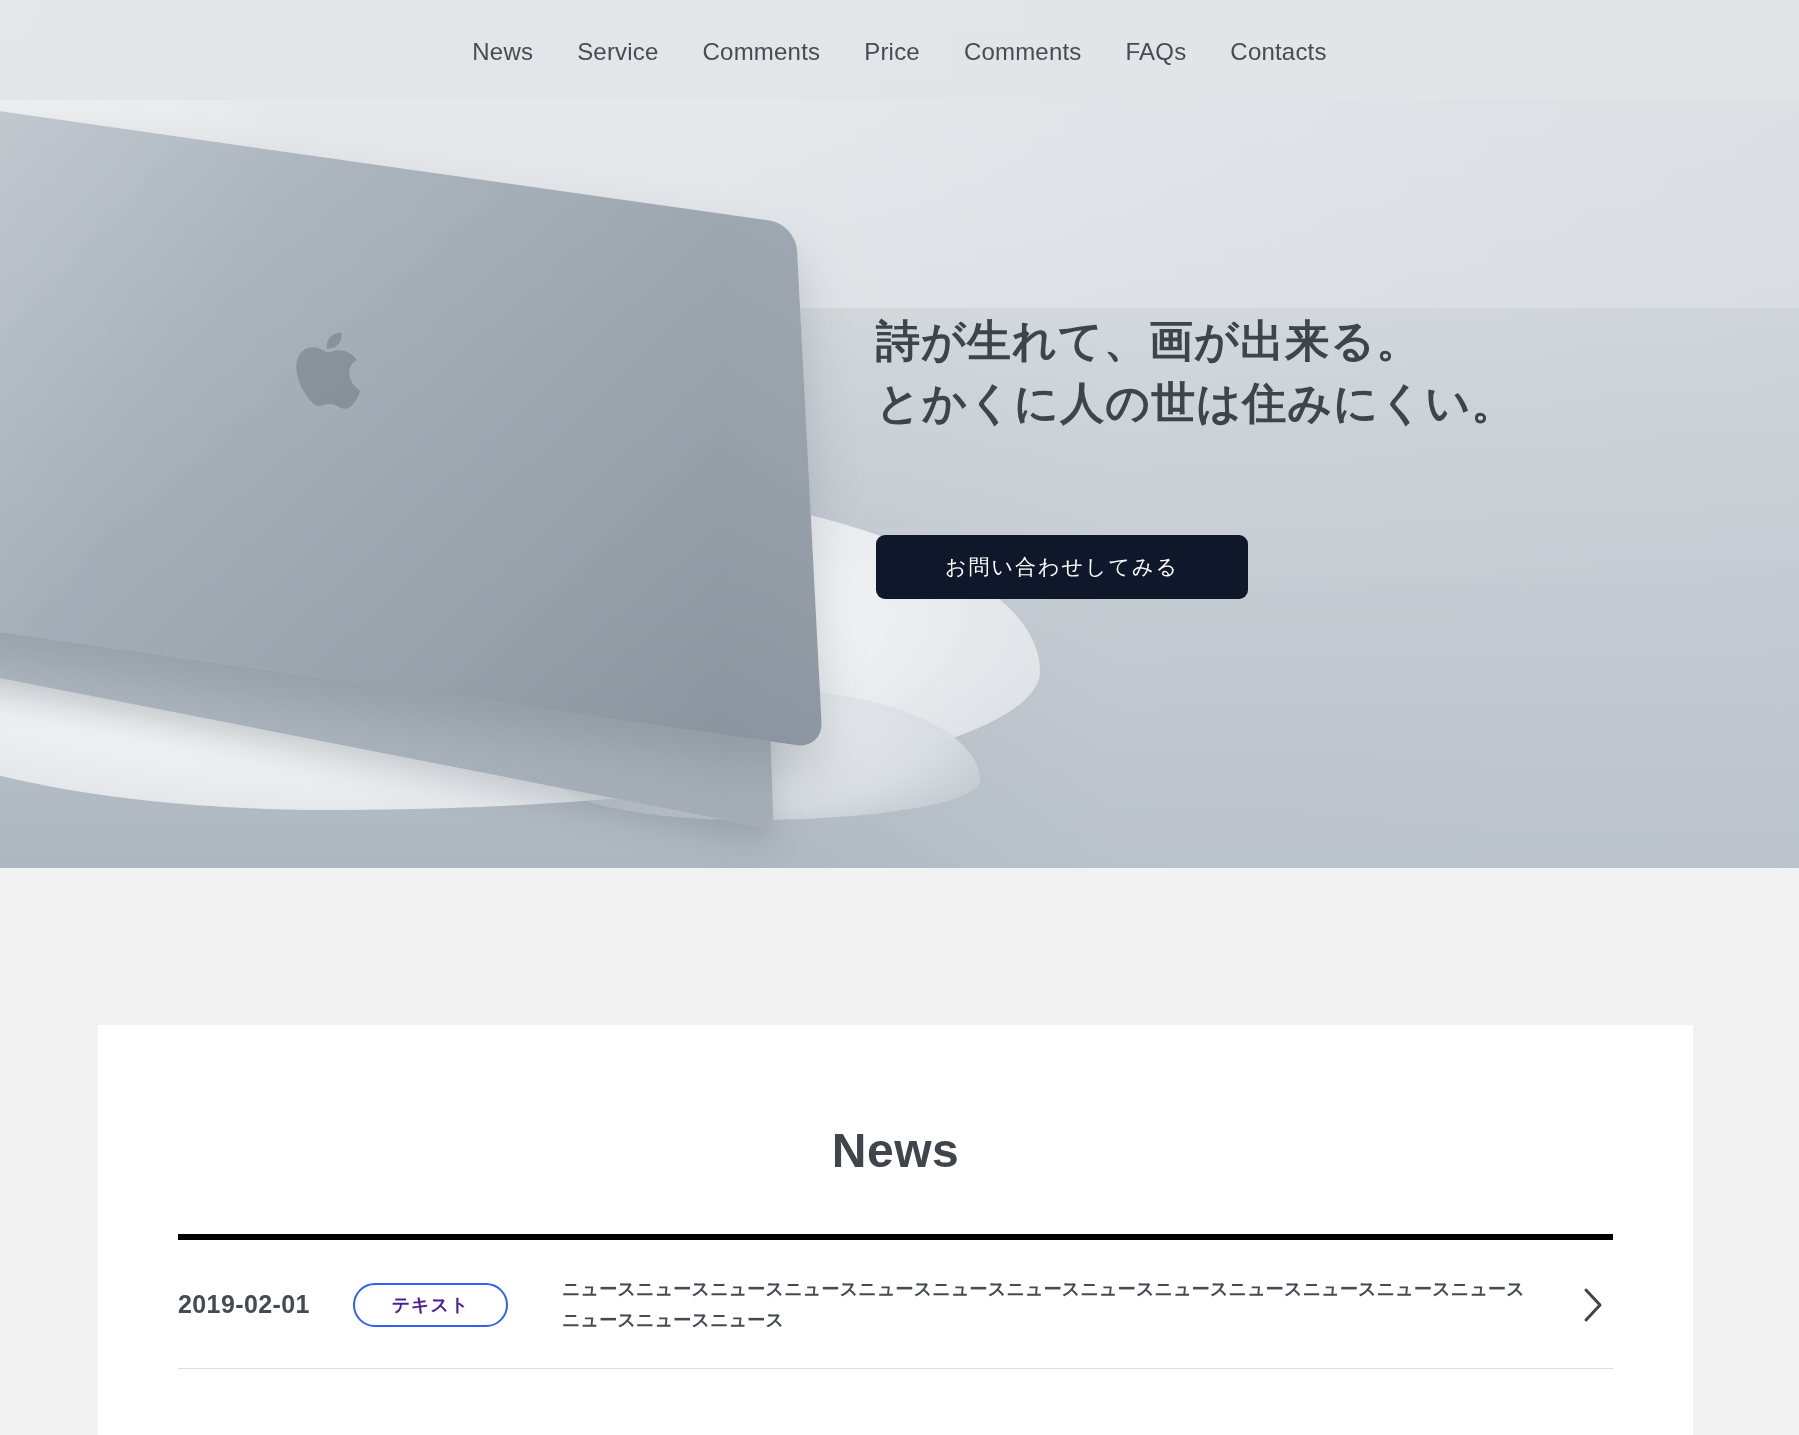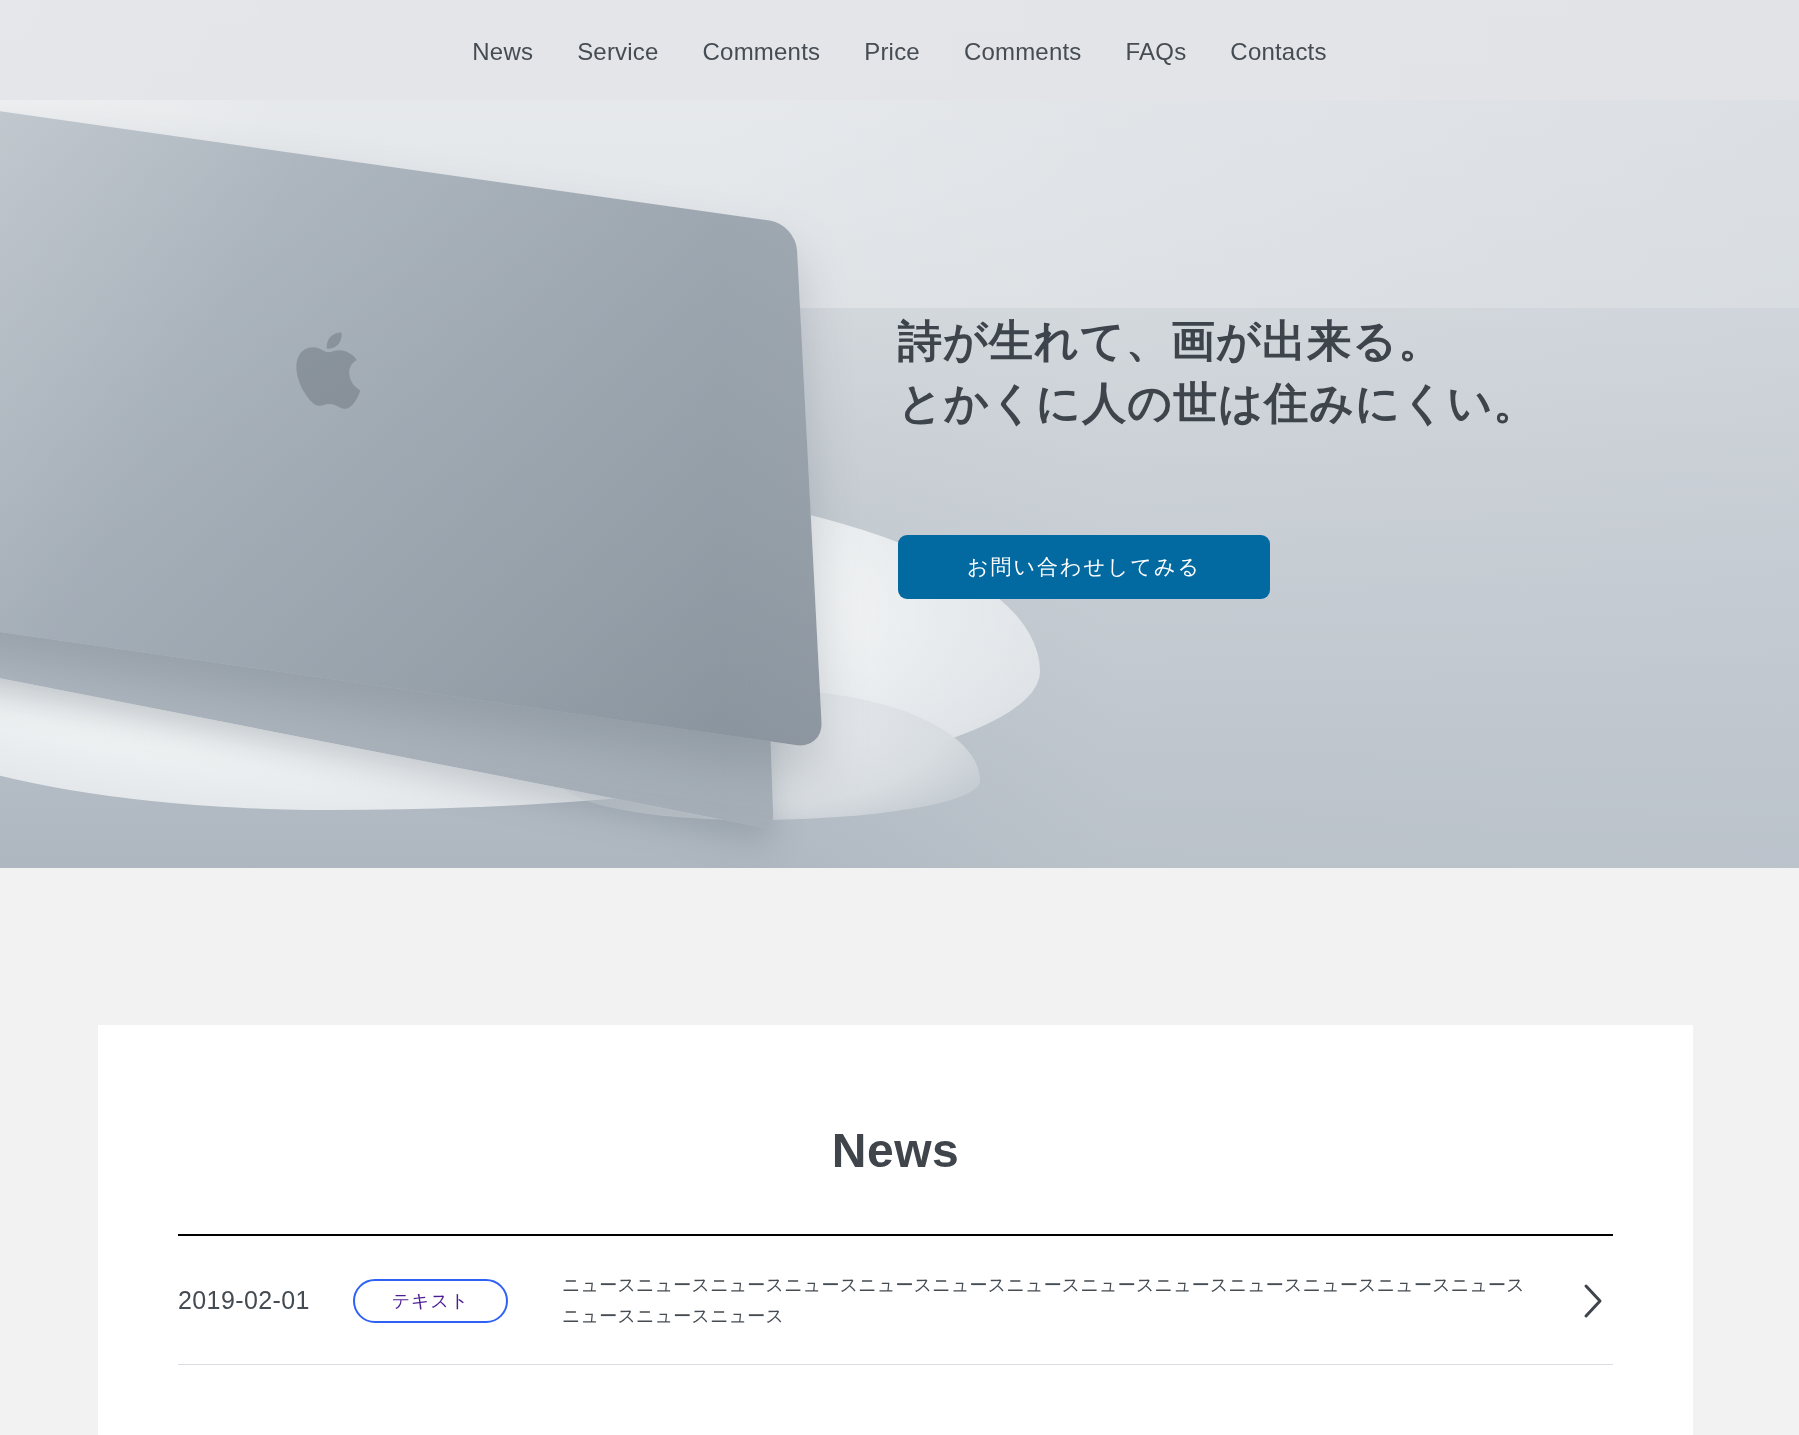--- a/index.html
+++ b/index.html
@@ -161,21 +161,21 @@
     letter-spacing: .2px;
     padding: 4px 22px;
     cursor: pointer;
     white-space: nowrap;
     text-decoration: none;
   }
 
   
   .hero-copy {
     position: absolute;
-    left: 898px;
+    left: 876px;
     top: 310px;
     width: 760px;
     z-index: 5;
   }
   .hero-title {
     font-size: 44px;
     font-weight: 700;
     line-height: 1.42;
     color: #3e444b;
     letter-spacing: 1px;
@@ -190,21 +190,21 @@
     letter-spacing: .2px;
   }
   .hero-desc span { display: block; }
   .cta-button {
     margin-top: 46px;
     display: inline-flex;
     align-items: center;
     justify-content: center;
     width: 372px;
     height: 64px;
-    background: #0369a1;
+    background: #0f172a;
     color: #ffffff;
     font-size: 21px;
     letter-spacing: 2px;
     border: none;
     border-radius: 9px;
     cursor: pointer;
     font-family: inherit;
   }
 
   
@@ -226,21 +226,22 @@
   .news-heading {
     text-align: center;
     font-size: 48px;
     font-weight: 700;
     color: #3f454b;
     letter-spacing: .5px;
     padding-top: 98px;
   }
   .news-list {
     margin: 56px 80px 0 80px;
-    border-top: 2px solid #000000;
+    border-top: 6px solid #000000;
+    font-weight: bold;
   }
   .news-row {
     display: flex;
     align-items: center;
     padding: 34px 0 32px 0;
     border-bottom: 1px solid #d9dce0;
     cursor: pointer;
   }
   .news-date {
     flex: 0 0 auto;

